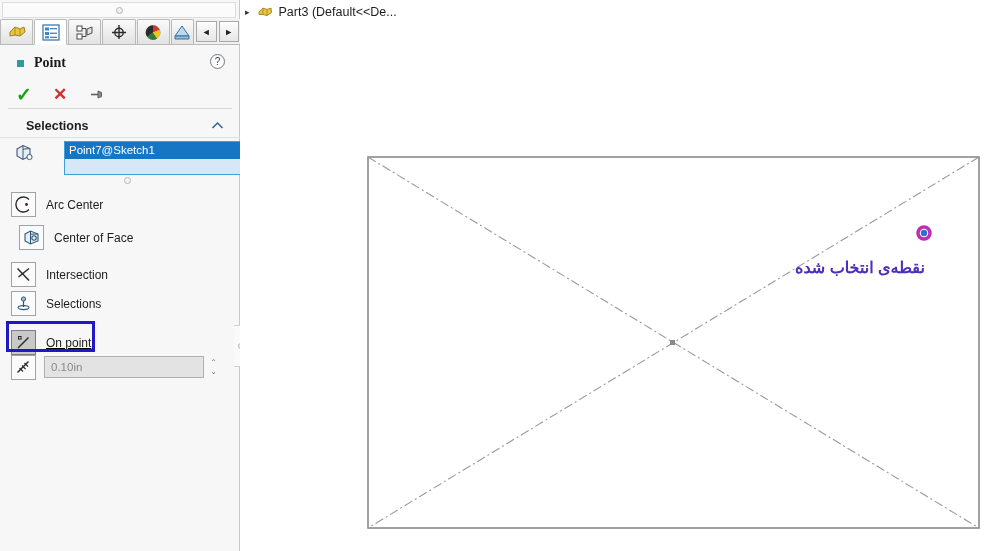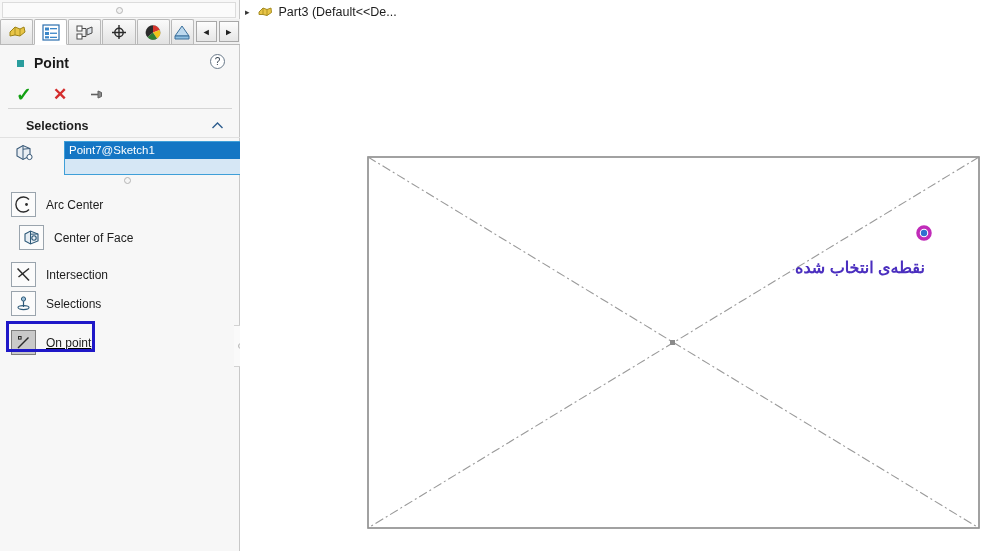--- a/index.html
+++ b/index.html
@@ -66,21 +66,21 @@
     background: linear-gradient(#fdfdfd,#e6e6e6);
     border: 1px solid #a8a8a8;
     display: flex; align-items: center; justify-content: center;
     font-size: 9px; color: #222;
   }
 
   
   .pm-title {
     position: absolute; left: 0; top: 48px;
     width: 240px; height: 30px;
-    display: flex; align-items: center;
+    display: flex; align-items: center; font-family: Liberation Serif, serif;
   }
   .pm-title .sq {
     width: 7px; height: 7px; background: #2a9d9d;
     margin-left: 17px; margin-right: 10px;
   }
   .pm-title .t {
     font-size: 14px; font-weight: bold; color: #1a1a1a;
   }
   .help-icon {
     position: absolute; right: 14px; top: 54px;
@@ -401,20 +401,33 @@
       <div class="ibox pressed">
         <svg width="17" height="17" viewBox="0 0 17 17">
           <path d="M3 14 L13.5 3.5" stroke="#2b2b2b" stroke-width="1.5" fill="none"></path>
           <rect x="3.5" y="2.5" width="2.6" height="2.6" fill="none" stroke="#2b2b2b" stroke-width="1"></rect>
         </svg>
       </div>
       <div class="olbl">On point</div>
     </div>
     <div class="onpoint-highlight"></div>
 
+    <div class="dist-row">
+      <div class="ibox" style="width:25px;height:25px;border:1px solid #9aa4ad;background:#fbfbfb;display:flex;align-items:center;justify-content:center;">
+        <svg width="17" height="17" viewBox="0 0 17 17">
+          <path d="M2.5 13.5 L13.5 2.5" stroke="#2b2b2b" stroke-width="1.5" fill="none"></path>
+          <path d="M4.5 9 L8 12.5 M7 6.5 L10.5 10 M9.5 4 L13 7.5" stroke="#2b2b2b" stroke-width="1.2" fill="none"></path>
+        </svg>
+      </div>
+      <div class="dist-field">0.10in</div>
+      <div class="spin">
+        <span>⌃</span>
+        <span>⌄</span>
+      </div>
+    </div>
 
   </div>
 
   <div class="side-handle">
     <div class="dot"></div>
   </div>
 
   <div class="graphics">
 
     <div class="tree-head">

